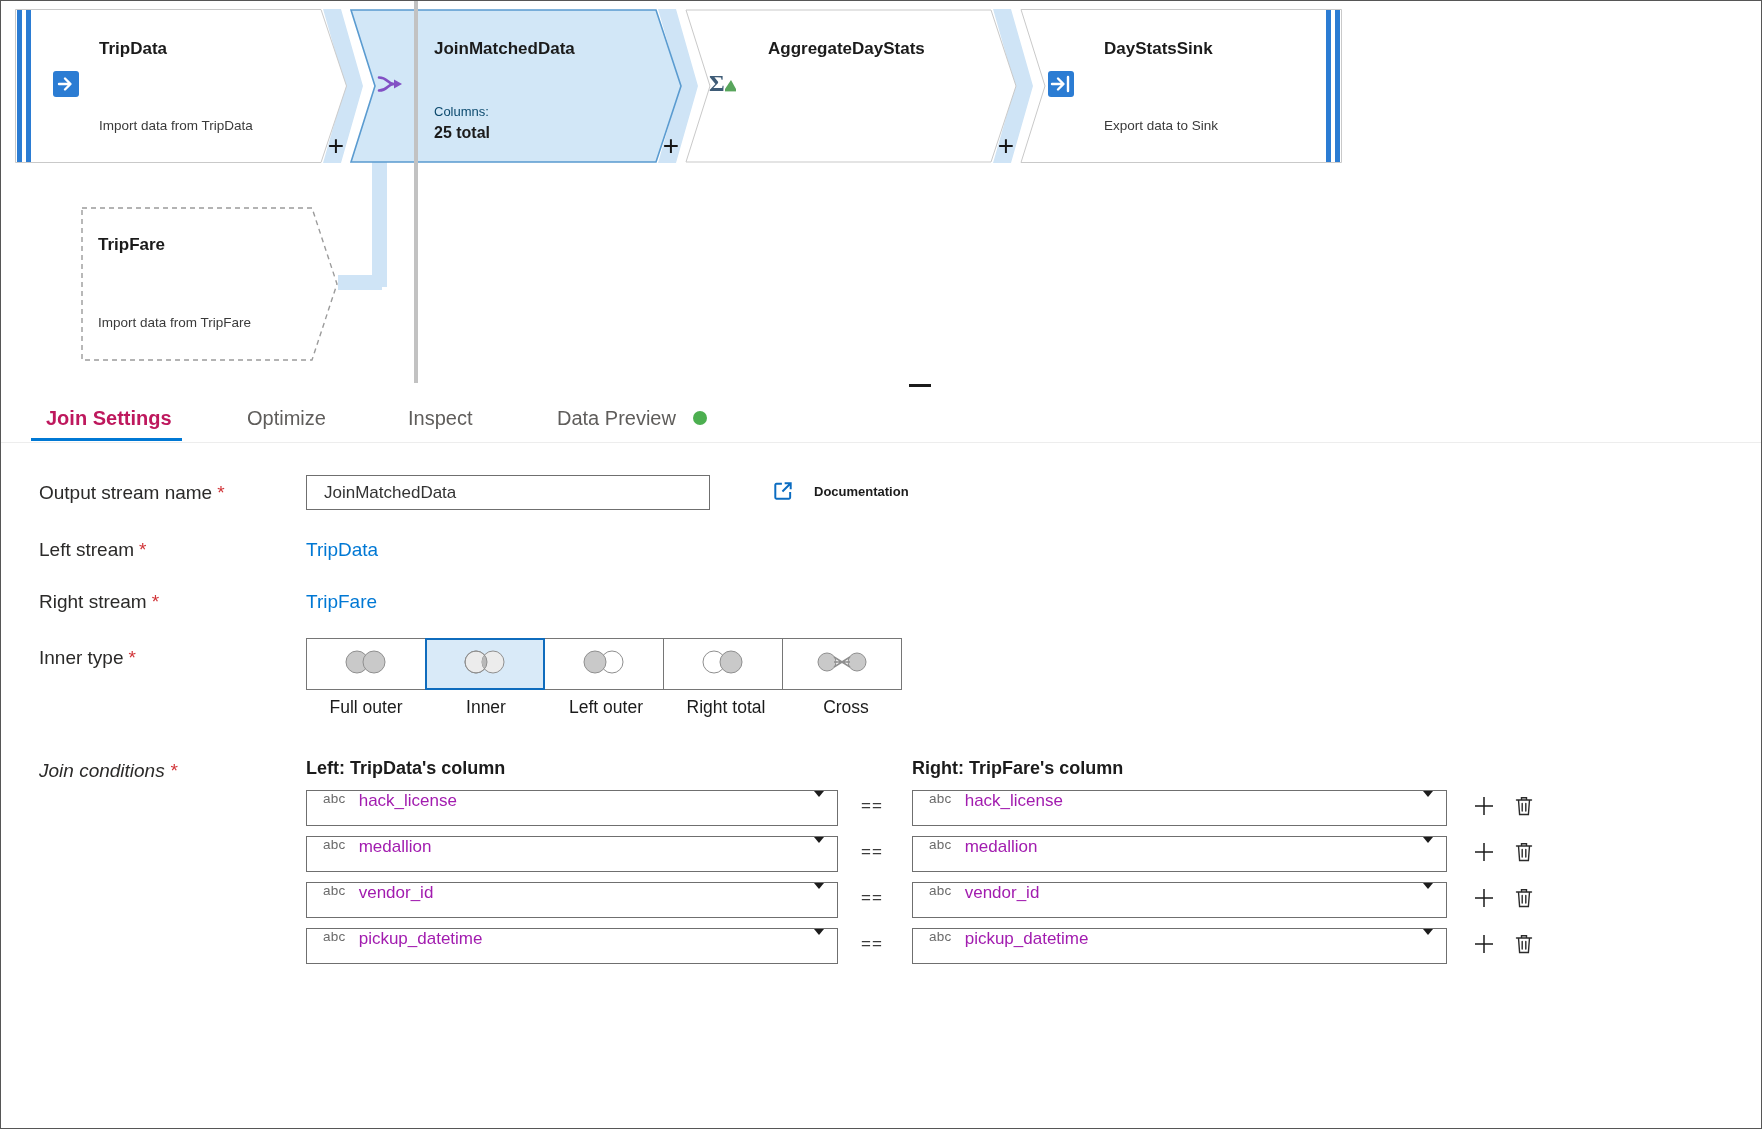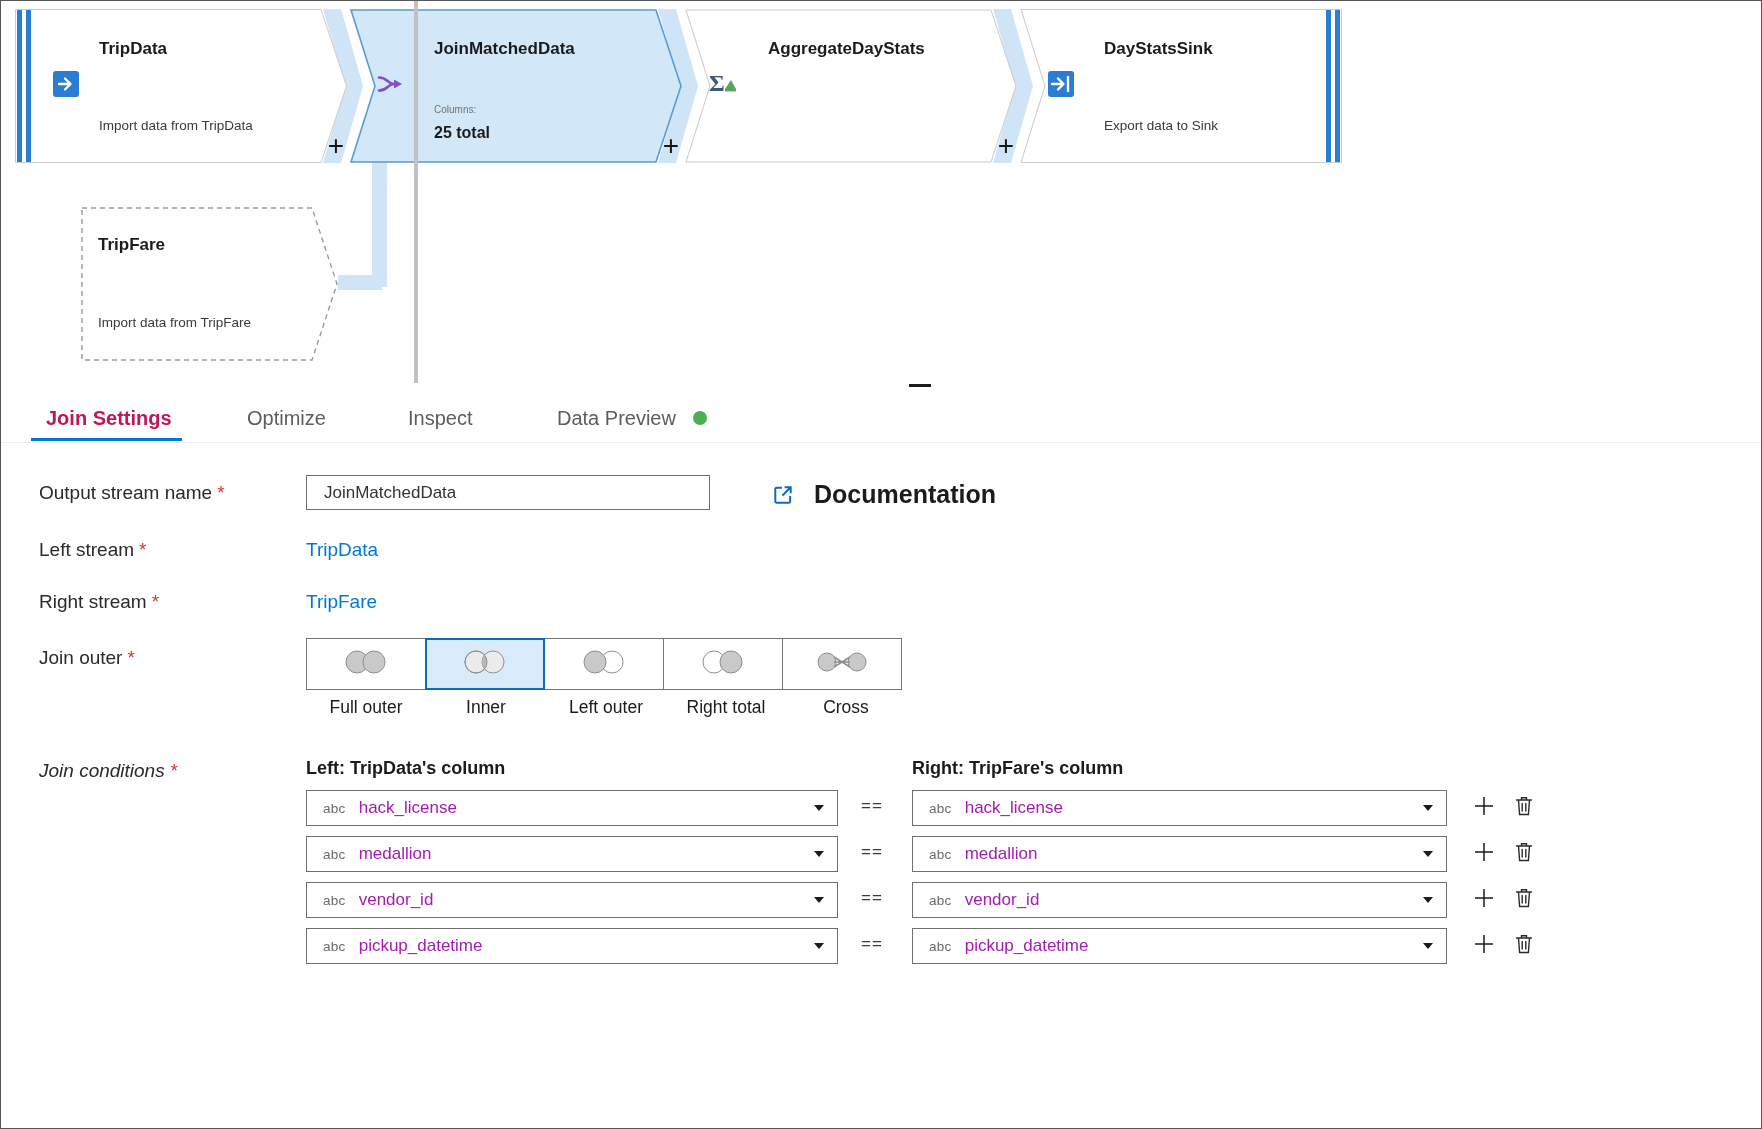--- a/index.html
+++ b/index.html
@@ -5,21 +5,21 @@
   * { margin:0; padding:0; box-sizing:border-box; }
   body { font-family:"Liberation Sans", sans-serif; background:#fff; color:#201f1e; }
   .screen { position:relative; width:1762px; height:1129px; background:#fff; border:1px solid #565656; overflow:hidden; }
 
   
   .canvas { position:absolute; top:0; left:0; width:100%; height:382px; background:#fff; }
   .node { position:absolute; top:8px; height:154px; z-index:2; }
   .node .shape { position:absolute; left:0; top:0; width:100%; height:100%; }
   .node-title { position:absolute; font-size:17px; font-weight:700; color:#1b1b1b; white-space:nowrap; }
   .node-desc { position:absolute; font-size:13.5px; color:#3a3a3a; line-height:1.38; }
-  .node-sub { position:absolute; font-size:10px; color:#737373; }
+  .node-sub { position:absolute; font-size:13px; color:#0c4a6e; }
   .node-strong { position:absolute; font-size:16px; font-weight:700; color:#1b1b1b; }
   .node-icon { position:absolute; width:30px; height:30px; }
   .connector { position:absolute; background:#cfe4f6; z-index:1; }
   .junction { position:absolute; top:8px; width:40px; height:154px; background:#cfe4f6; z-index:1;
               clip-path:polygon(0% 0%, 45% 0%, 100% 50%, 45% 100%, 0% 100%, 55% 50%); }
   .canvas-divider { position:absolute; left:413px; top:0; width:4px; height:382px; background:#c2c2c2; z-index:4; }
   .add-node-btn { position:absolute; width:30px; height:30px; z-index:3; font-size:28px; font-weight:200;
                   color:#161616; text-align:center; line-height:28px; cursor:pointer; }
   .resize-handle { position:absolute; left:908px; top:383px; width:22px; height:3px; background:#1b1b1b; }
 
@@ -31,34 +31,34 @@
   .tabstrip-border { position:absolute; left:0; top:43px; width:100%; height:1px; background:#ededed; }
   .status-dot { position:absolute; left:692px; top:12px; width:14px; height:14px; border-radius:50%; background:#4caf50; }
 
   
   .flabel { position:absolute; left:38px; font-size:19px; color:#2b2a29; white-space:nowrap; }
   .req { color:#d13438; margin-left:5px; }
   .text-input { position:absolute; left:305px; width:404px; height:35px; border:1px solid #6f6f6f; background:#fff;
                 font-family:"Liberation Sans", sans-serif; font-size:17px; color:#333; padding-left:17px; }
   .stream-link { position:absolute; left:305px; font-size:19px; color:#0078d4; cursor:pointer; white-space:nowrap; }
   .doc-link { position:absolute; left:771px; top:479px; display:flex; align-items:center; cursor:pointer; }
-  .doc-label { margin-left:20px; font-size:25px; font-weight:600; color:#1b1b1b; }
+  .doc-label { margin-left:20px; font-size:13px; font-weight:600; color:#1b1b1b; }
 
   .join-boxes { position:absolute; left:305px; top:637px; display:flex; }
   .join-box { width:120px; height:52px; border:1px solid #767676; background:#fff; margin-left:-1px;
               display:flex; align-items:center; justify-content:center; cursor:pointer; }
   .join-box:first-child { margin-left:0; }
   .join-box.selected { border:2px solid #0f6cbd; background:#d9eaf8; z-index:1; }
   .join-labels { position:absolute; left:305px; top:696px; display:flex; }
   .join-label { width:120px; text-align:center; font-size:17.5px; color:#1b1b1b; }
 
   .cond-header { position:absolute; top:757px; font-size:18px; font-weight:700; color:#1b1b1b; white-space:nowrap; }
   .cond-row { position:absolute; left:305px; width:1250px; height:36px; }
   .cond-select { position:absolute; top:0; height:36px; border:1px solid #6f6f6f; background:#fff;
-                 display:flex; align-items:center; cursor:pointer; }
+                 display:flex; cursor:pointer; }
   .abc { margin-left:16px; font-size:13.5px; color:#6a6a6a; letter-spacing:.3px; }
   .colname { margin-left:13px; font-size:17px; color:#a21caf; }
   .caret { margin-left:auto; margin-right:13px; width:0; height:0;
            border-left:5px solid transparent; border-right:5px solid transparent; border-top:6px solid #1c1c1c; }
   .eq { position:absolute; left:540px; top:6px; width:52px; text-align:center; font-size:17px; color:#3b3b3b; letter-spacing:1px; }
   .row-btn { position:absolute; top:0; width:36px; height:36px; display:flex; align-items:center; justify-content:center; cursor:pointer; }
 </style>
 </head>
 <body>
 
@@ -180,21 +180,21 @@
     <span>Left stream</span><span class="req">*</span>
   </div>
   <div class="stream-link" style="top:538px;">TripData</div>
 
   <div class="flabel" style="top:590px;">
     <span>Right stream</span><span class="req">*</span>
   </div>
   <div class="stream-link" style="top:590px;">TripFare</div>
 
   <div class="flabel" style="top:646px;">
-    <span>Join outer</span><span class="req">*</span>
+    <span>Inner type</span><span class="req">*</span>
   </div>
 
   <div class="join-boxes">
     <div class="join-box">
       <span>
         <svg width="54" height="30" viewBox="0 0 54 30">
           <circle cx="18" cy="15" r="11" fill="#c9c9c9" stroke="#8f8f8f"></circle>
           <circle cx="35" cy="15" r="11" fill="#c9c9c9" stroke="#8f8f8f"></circle>
         </svg>
       </span>

